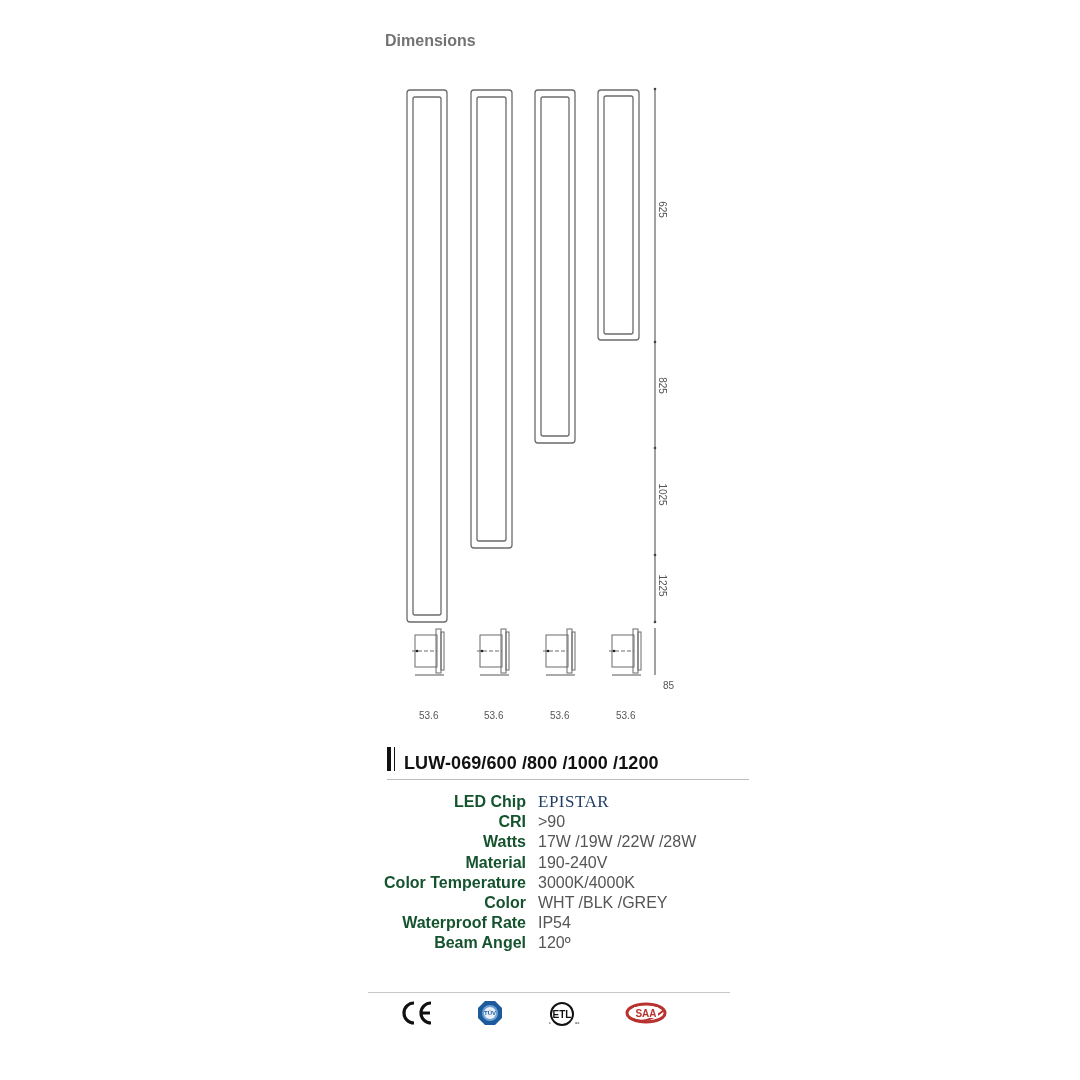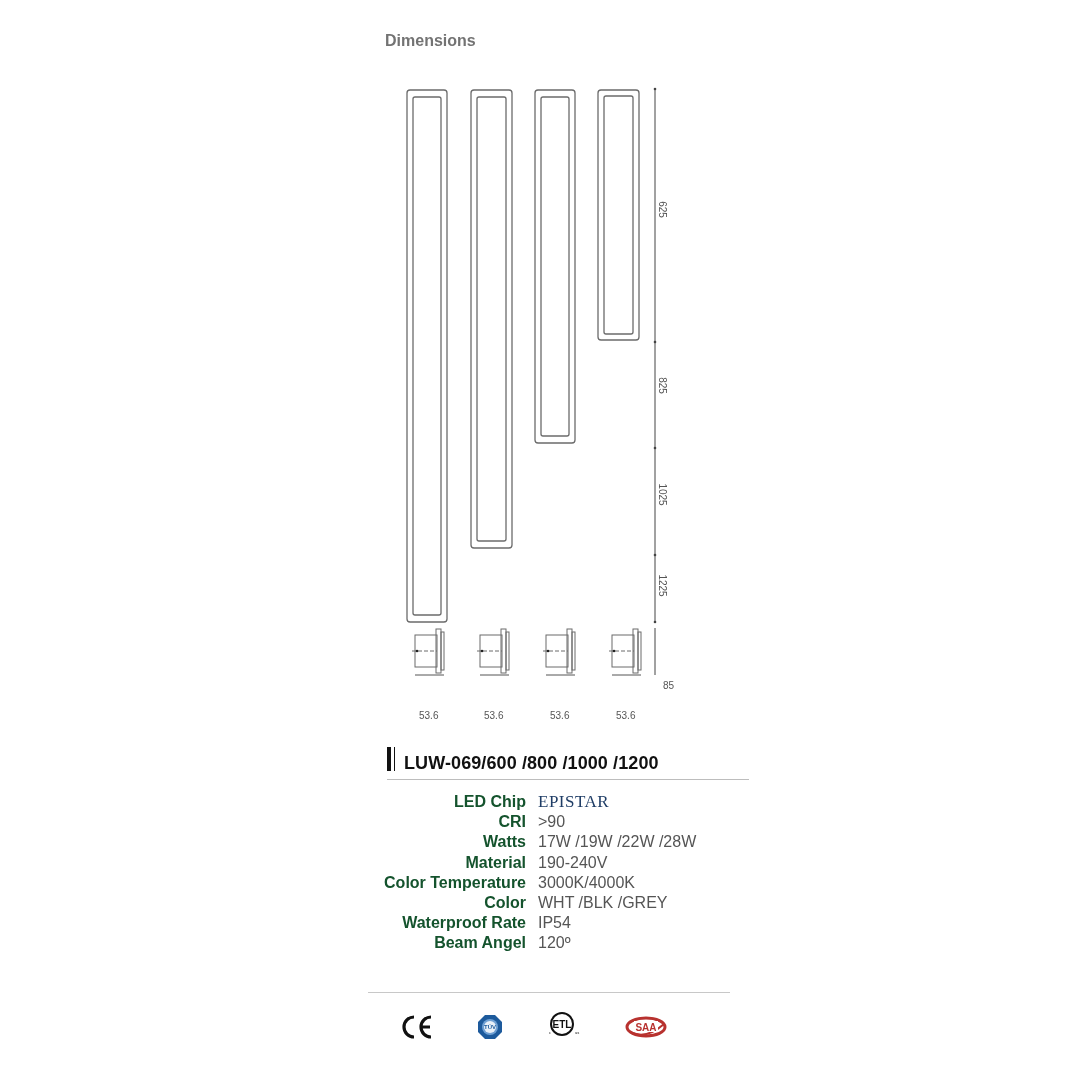--- a/index.html
+++ b/index.html
@@ -19,21 +19,21 @@
   .product-title { position: absolute; left: 17px; top: 8px; font-size: 18px; font-weight: bold; color: #111; letter-spacing: 0.1px; }
 
   .specs { left: 368px; top: 792px; width: 362px; }
   .spec-row { display: flex; height: 20.2px; align-items: center; }
   .spec-label { width: 158px; text-align: right; font-size: 16px; font-weight: bold; color: #14532d; }
   .spec-value { margin-left: 12px; font-size: 16px; color: #555; white-space: nowrap; }
   .spec-value.brand { font-family: "Liberation Serif", serif; color: #1f3d66; font-size: 17px; letter-spacing: 0.5px; }
 
   .cert-rule { left: 368px; top: 992px; width: 362px; height: 1px; background: #c8c8c8; }
   .certs { left: 368px; top: 1000px; width: 362px; height: 40px; }
-  .cert { position: absolute; top: 0; height: 40px; display: flex; align-items: flex-end; justify-content: center; }
+  .cert { position: absolute; top: 0; height: 40px; display: flex; align-items: flex-start; justify-content: center; }
 </style>
 </head>
 <body>
 
 <div class="abs section-title">Dimensions</div>
 
 <svg class="abs drawing" width="1080" height="720" viewBox="0 0 1080 720">
   <g fill="none" stroke="#6b6b6b" stroke-width="1.3">
 
     <g>

